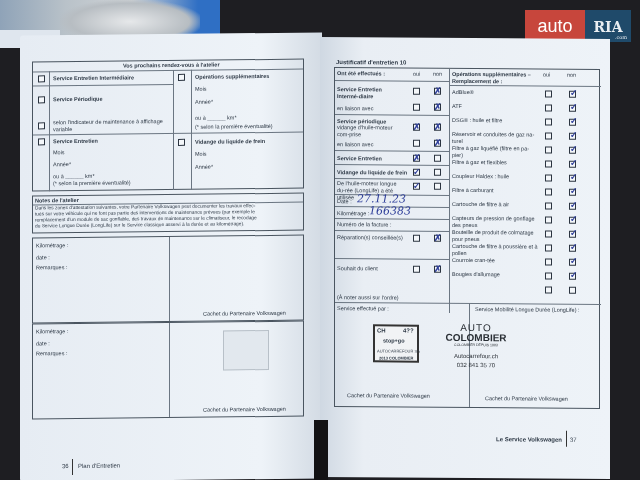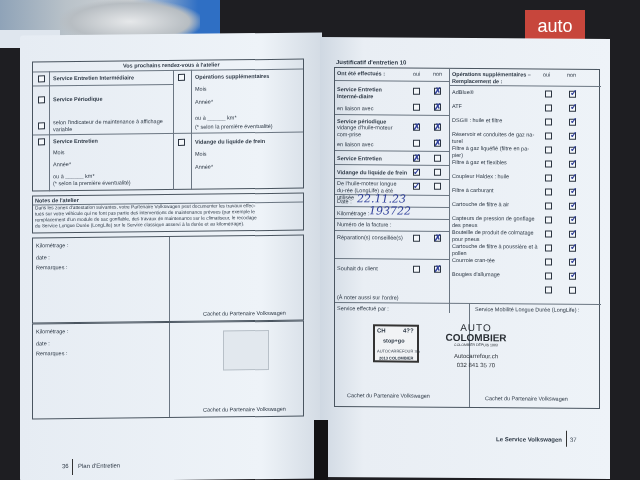--- a/index.html
+++ b/index.html
@@ -30,20 +30,21 @@
 </head>
 <body>
 
 <div class="bg-photo">
     <div class="cloud"></div>
   </div>
 <div class="bg-paper"></div>
 
 <div class="logo">
   <div class="auto">auto</div>
+  <div class="ria"><span>RIA</span><small>.com</small></div>
 </div>
 
 <div class="book">
 
   <div class="page left">
     <div class="box" style="left:12px;top:26px;width:272px;height:130px">
       <div class="t b" style="left:90px;top:1px">Vos prochains rendez-vous à l'atelier</div>
       <div class="hline" style="left:0;top:9px;width:270px"></div>
       <div class="vline" style="left:16px;top:9px;height:120px"></div>
       <div class="vline" style="left:140px;top:9px;height:120px"></div>
@@ -154,24 +155,24 @@
       <div class="cb" style="left:99px;top:100px"></div>
       <div class="hline" style="left:0;top:110px;width:114px"></div>
       <div class="t" style="left:2px;top:112px;white-space:normal;width:66px">De l'huile-moteur longue du-rée (LongLife) a été utilisée</div>
       <div class="cb" style="left:78px;top:114px">
           <span class="mark" style="left:-1px;top:-2px">✓</span>
         </div>
       <div class="cb" style="left:99px;top:114px"></div>
       <div class="hline" style="left:0;top:126px;width:114px"></div>
 
       <div class="t" style="left:2px;top:130px">Date :</div>
-      <div class="hw" style="left:22px;top:124px">22.11.23</div>
+      <div class="hw" style="left:22px;top:124px">27.11.23</div>
       <div class="hline" style="left:0;top:138px;width:114px"></div>
       <div class="t" style="left:2px;top:142px">Kilométrage :</div>
-      <div class="hw" style="left:34px;top:136px">193722</div>
+      <div class="hw" style="left:34px;top:136px">166383</div>
       <div class="hline" style="left:0;top:150px;width:114px"></div>
       <div class="t" style="left:2px;top:153px">Numéro de la facture :</div>
       <div class="hline" style="left:0;top:162px;width:114px"></div>
       <div class="t" style="left:2px;top:166px">Réparation(s) conseillée(s)</div>
       <div class="cb" style="left:78px;top:166px"></div>
       <div class="cb" style="left:99px;top:166px">
           <span class="mark" style="left:-1px;top:-2px">✗</span>
         </div>
       <div class="hline" style="left:0;top:190px;width:114px"></div>
       <div class="t" style="left:2px;top:197px">Souhait du client</div>

